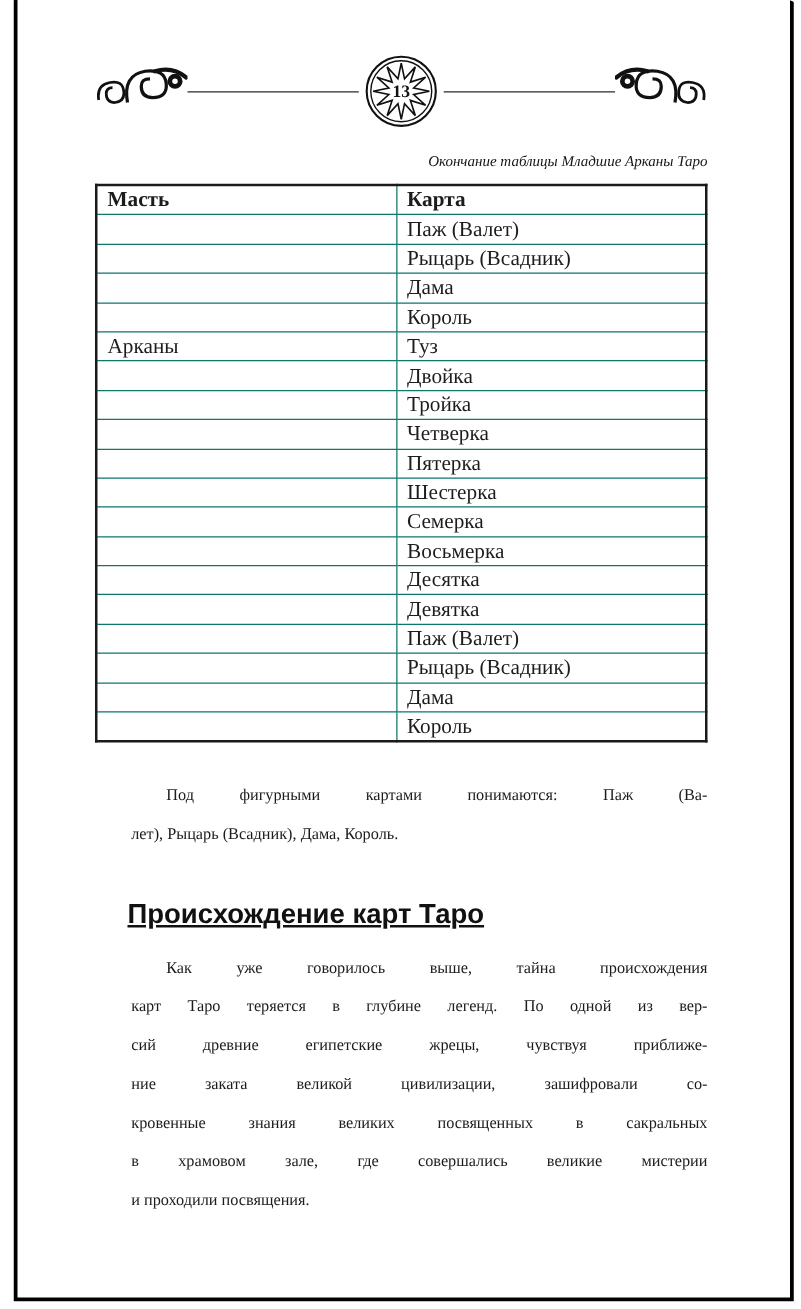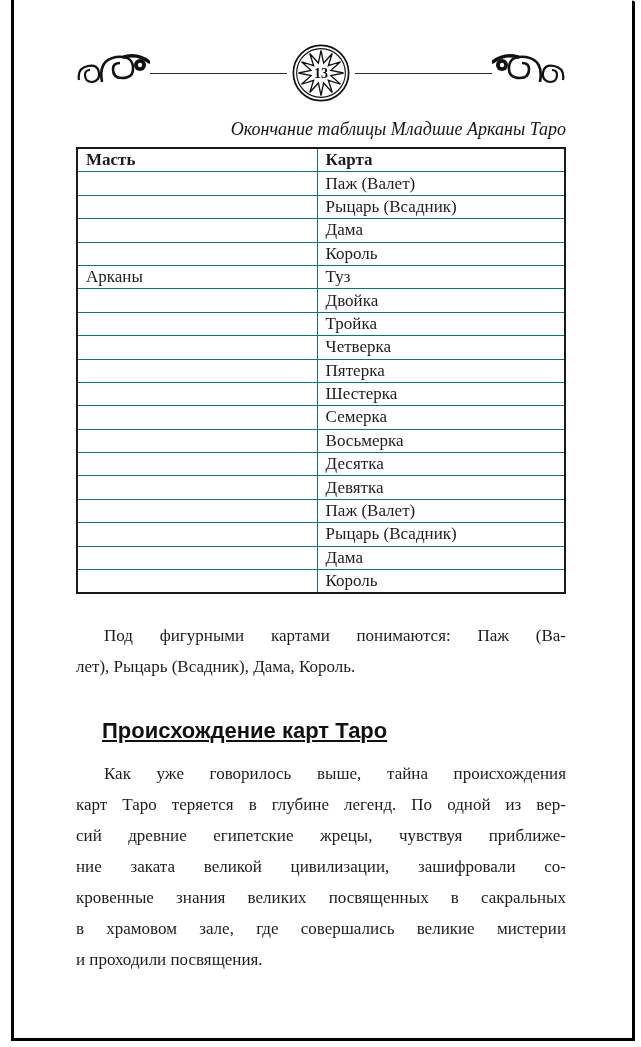--- a/index.html
+++ b/index.html
@@ -43,21 +43,21 @@
     font-family: "Liberation Serif", serif;
     font-weight: bold;
     font-size: 15px;
     fill: #111;
   }
   
   .caption {
     margin-top: 17px;
     text-align: right;
     font-style: italic;
-    font-size: 18px;
+    font-size: 12px;
     line-height: 20px;
     color: #151515;
   }
   
   table.cards {
     margin-top: 8px;
     width: 100%;
     border-collapse: collapse;
     border: 2px solid #1a1a1a;
     font-size: 17px;
@@ -67,21 +67,21 @@
     height: 22.4px;
     padding: 0 8px;
     text-align: left;
     vertical-align: middle;
     line-height: 20px;
   }
   table.cards th { font-weight: bold; }
   table.cards col.c1 { width: 49.2%; }
   table.cards col.c2 { width: 50.8%; }
   
-  .para { margin-top: 26px; font-size: 17px; }
+  .para { margin-top: 26px; font-size: 13px; margin-left: 29px; }
   .para .line {
     line-height: 31px;
     text-align: justify;
     text-align-last: justify;
     white-space: nowrap;
   }
   .para .line.first { text-indent: 28px; }
   .para .line.last { text-align-last: left; white-space: normal; }
   
   .section-heading {

